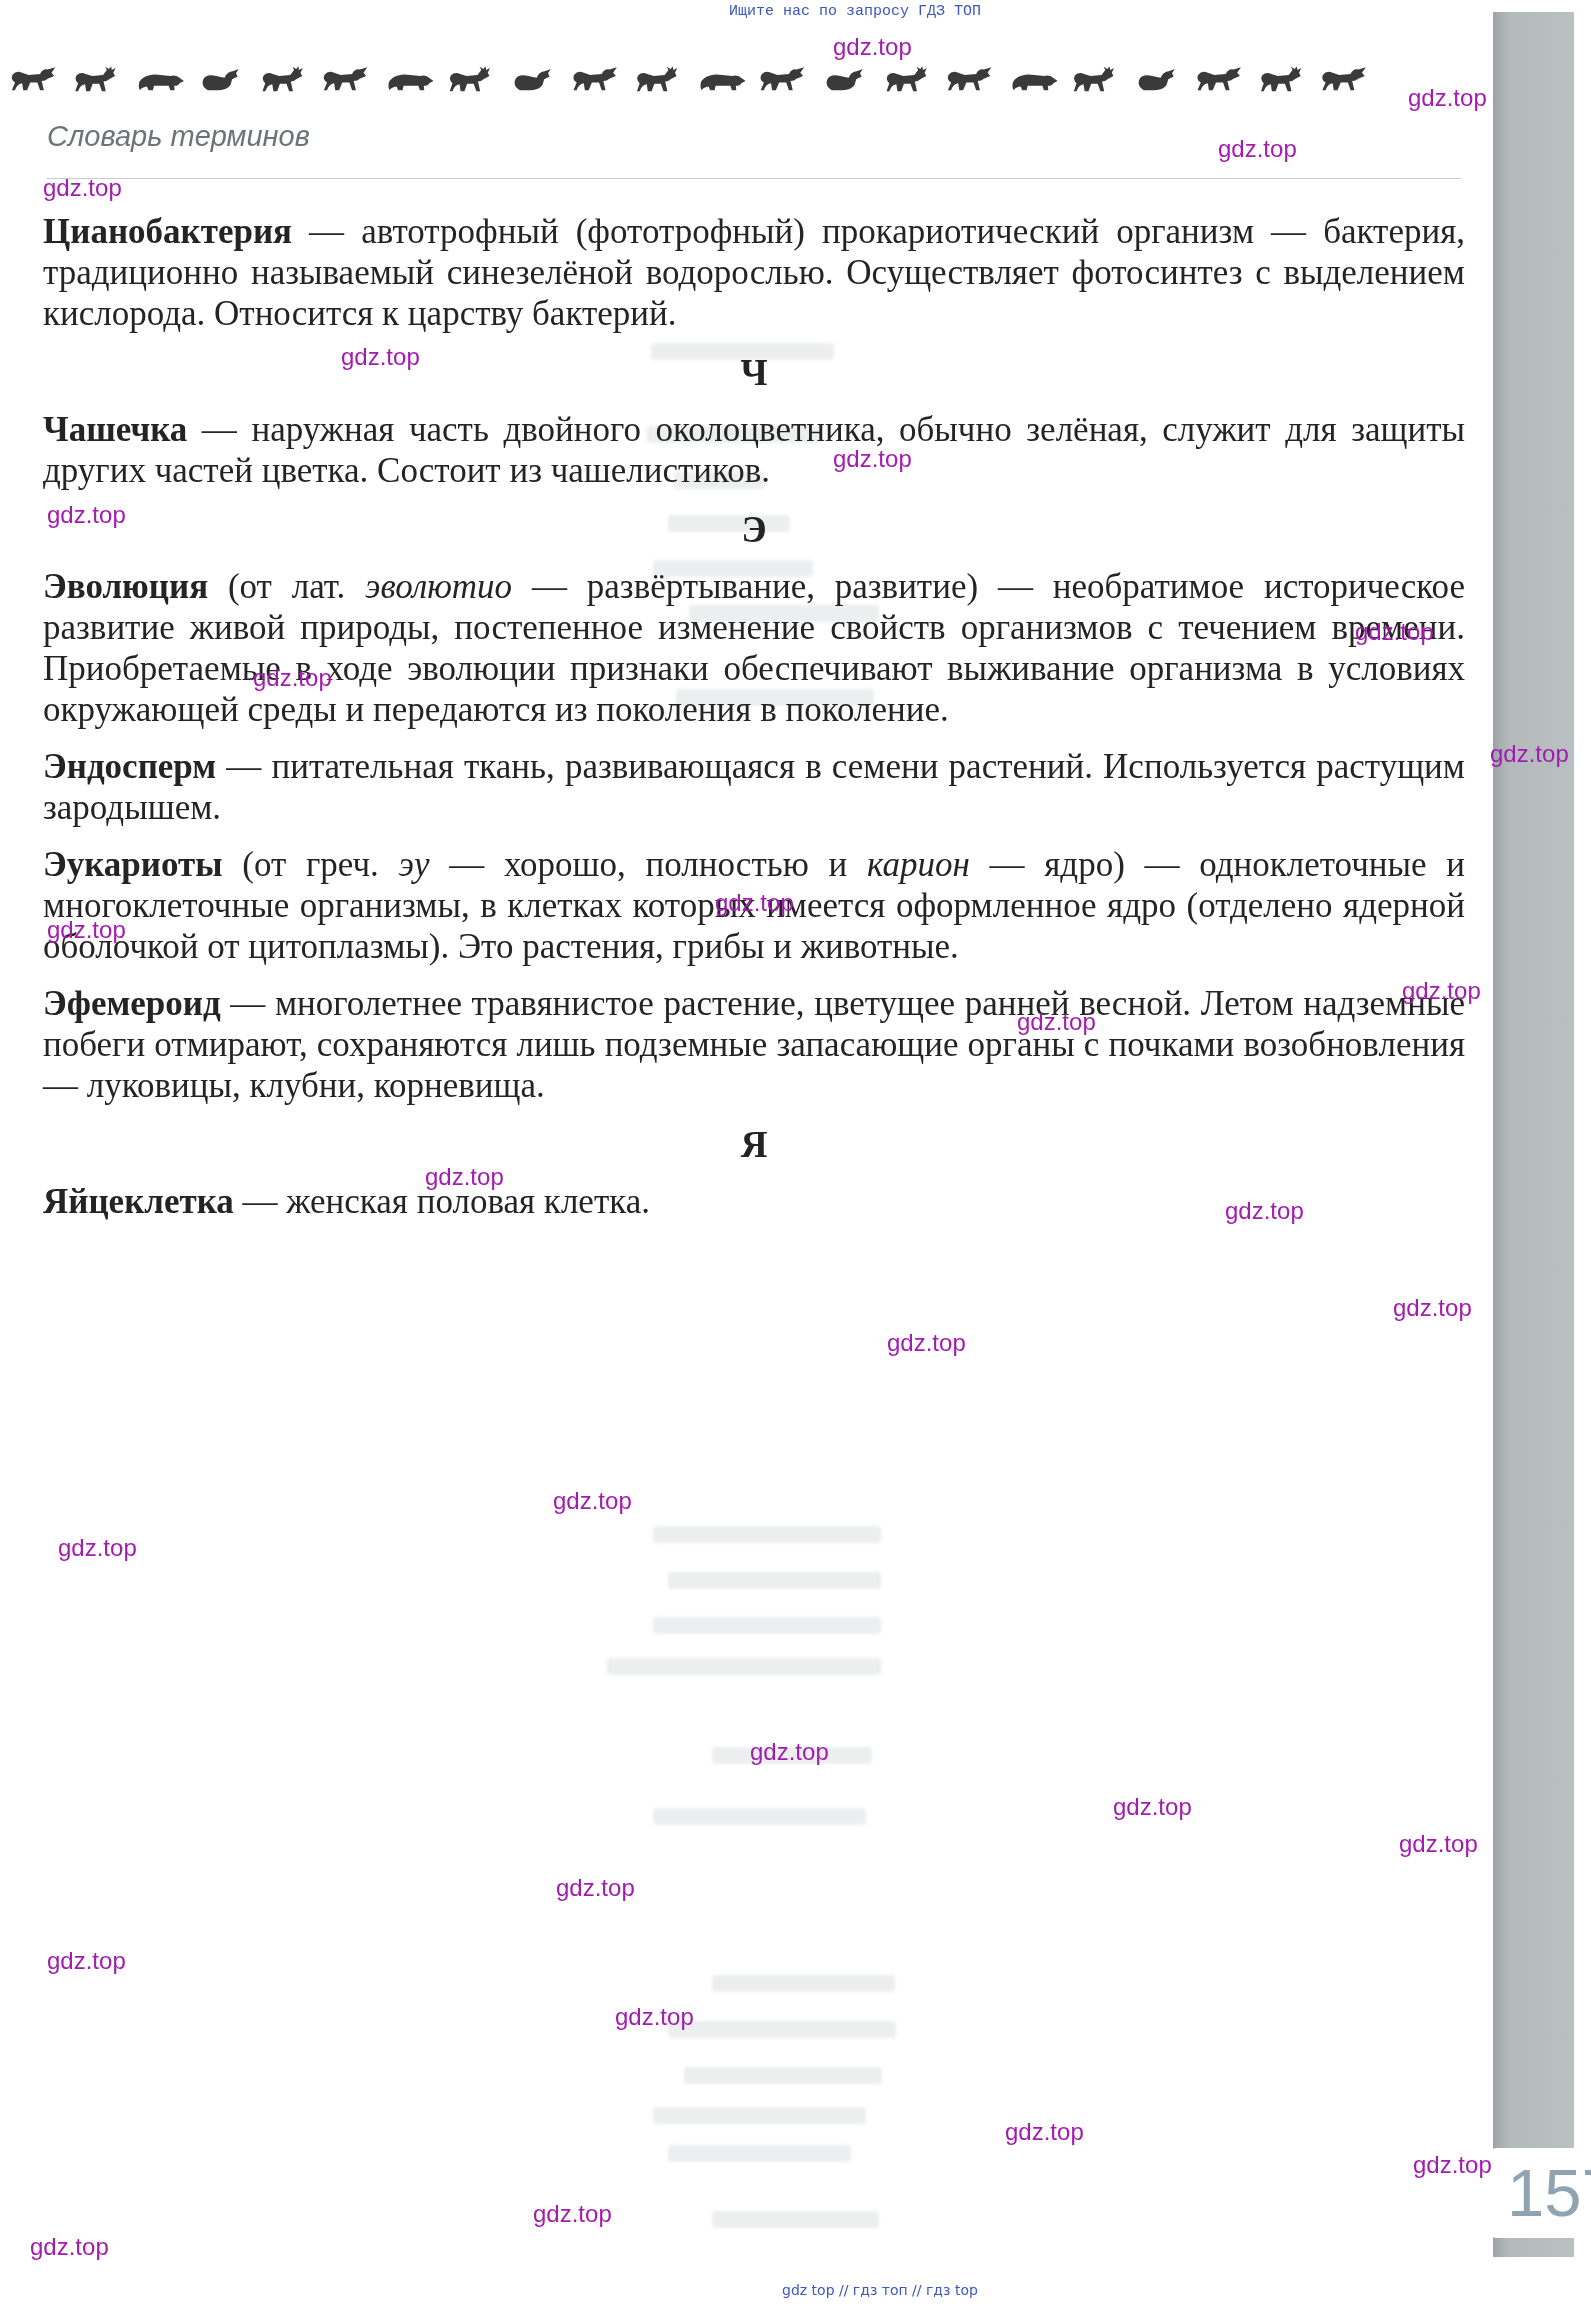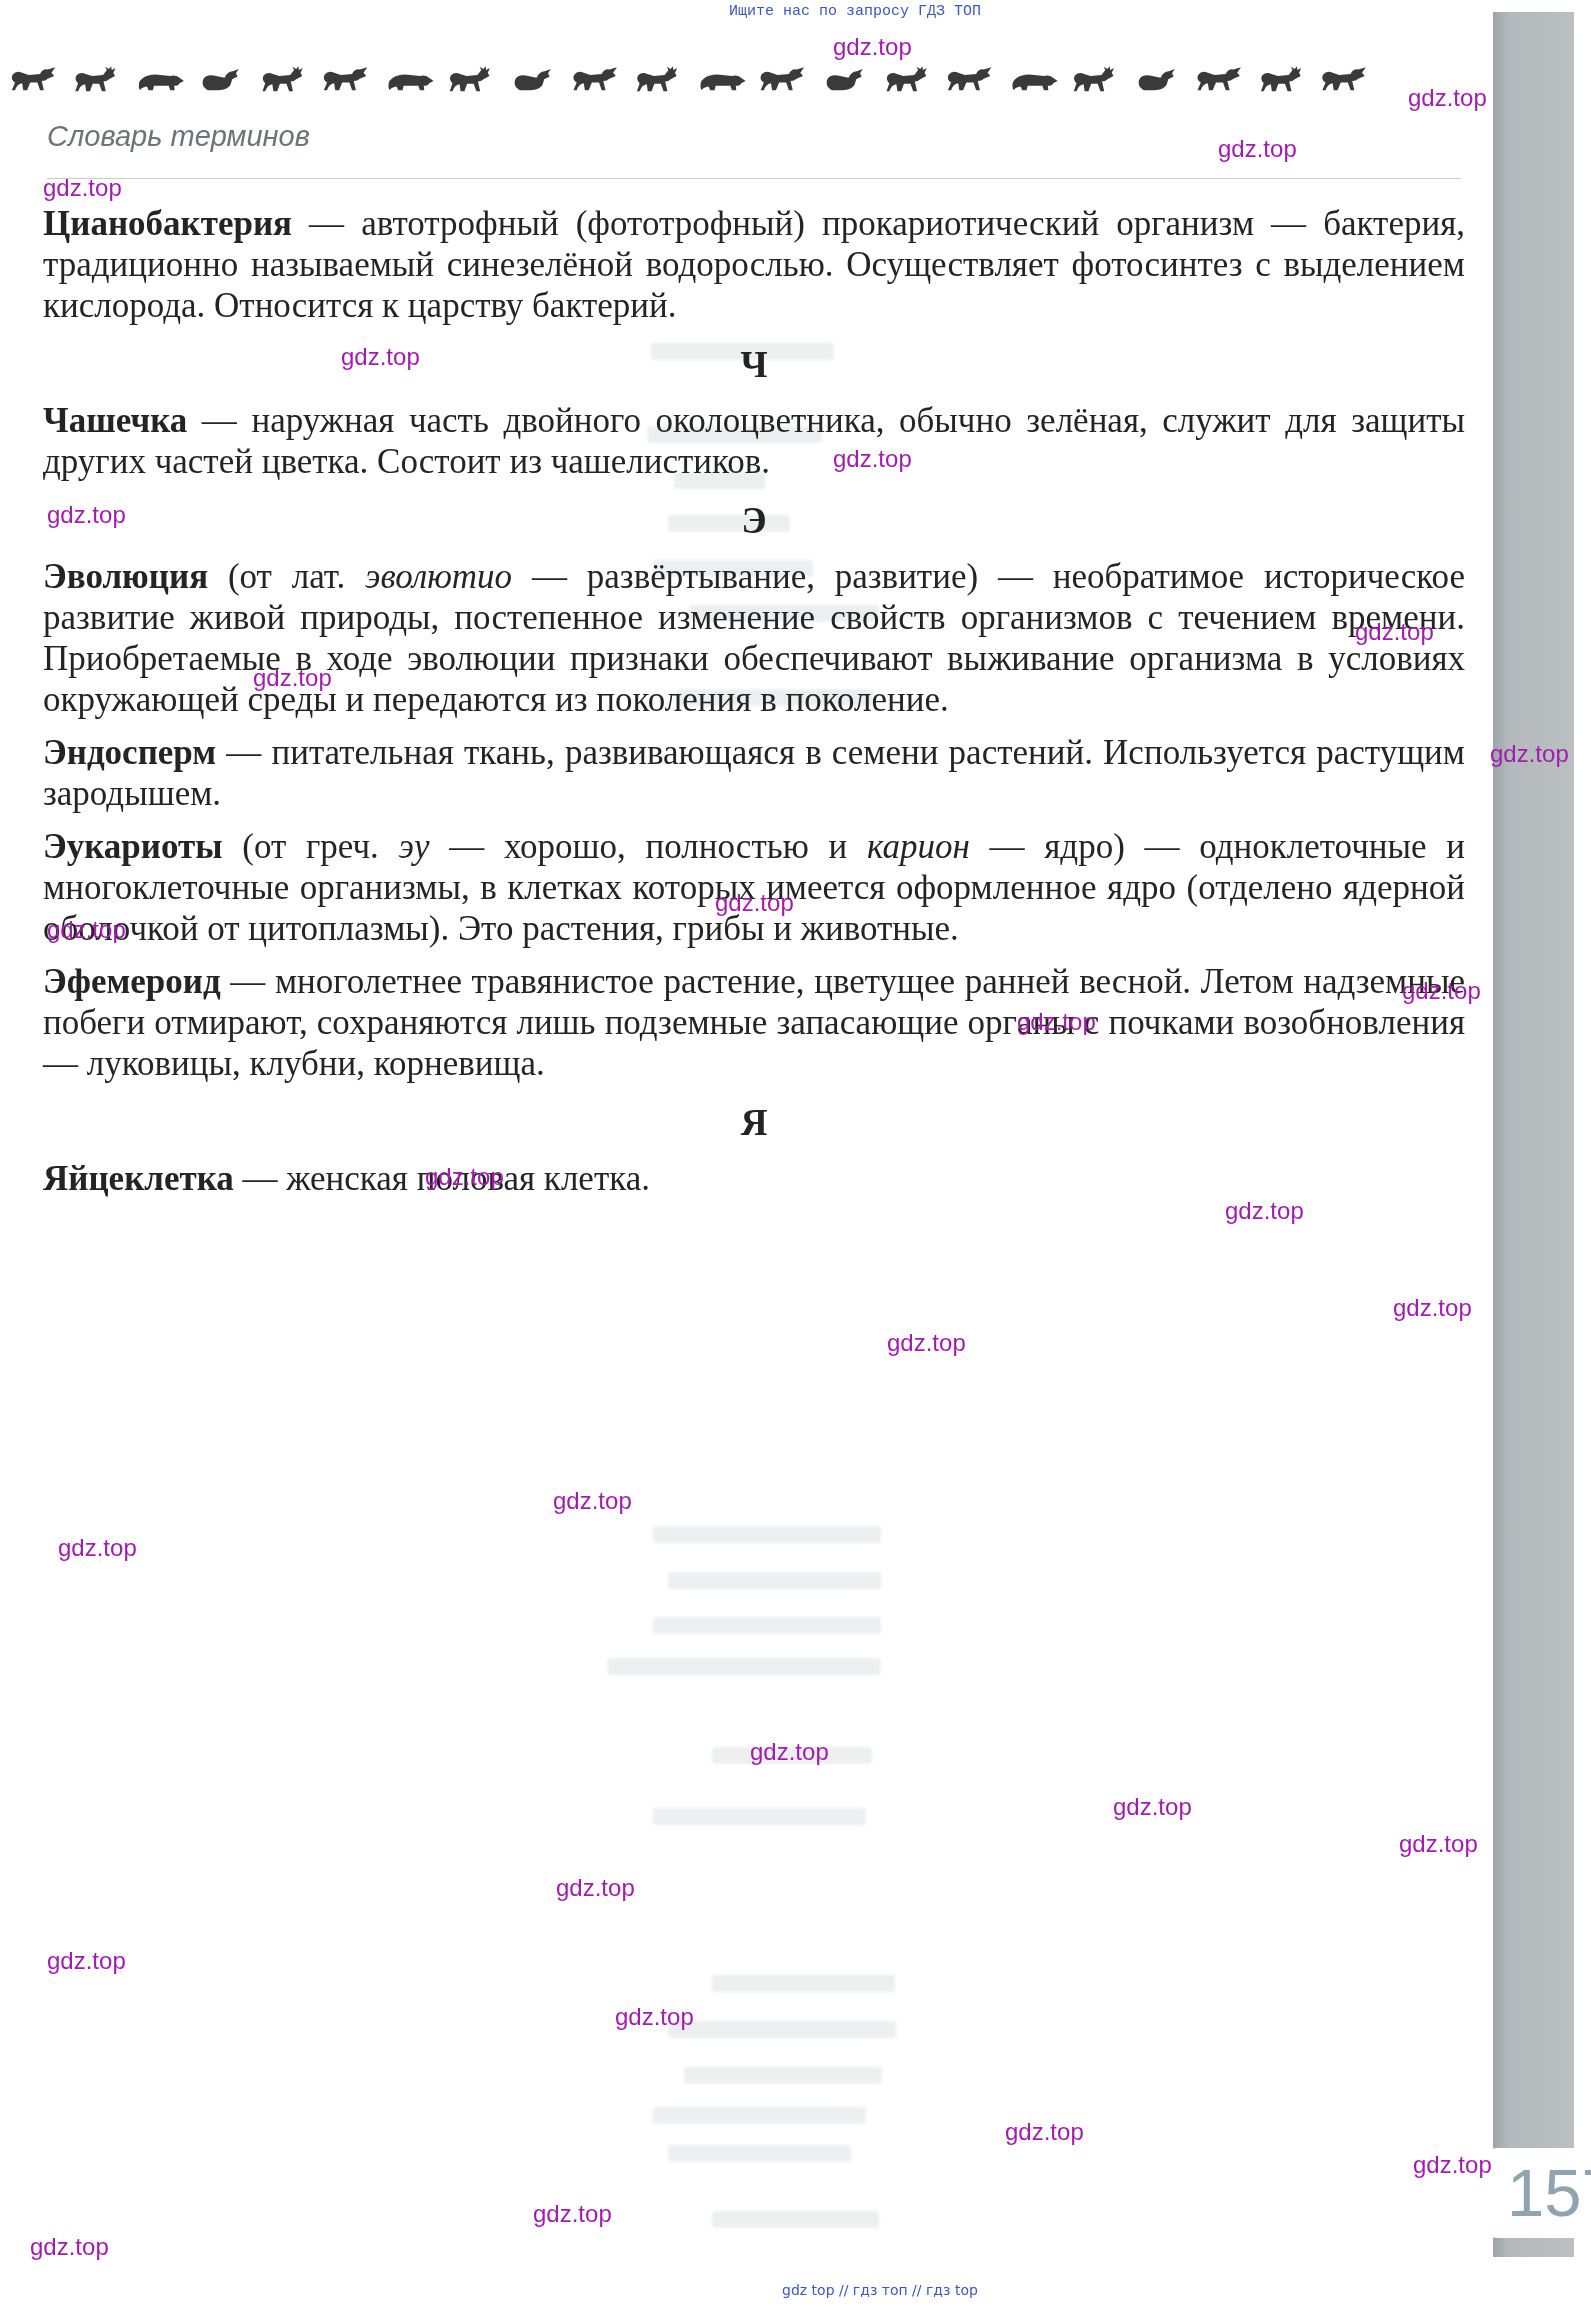--- a/index.html
+++ b/index.html
@@ -21,21 +21,21 @@
     position:absolute;left:47px;top:120px;width:1414px;z-index:2;
     font-family:"Liberation Sans",sans-serif;font-style:italic;
     font-size:29px;color:#6d7478;padding-bottom:25px;
     border-bottom:1.5px solid #c9cdcf;
   }
   
   .glossary{
     position:absolute;left:43px;top:195px;width:1422px;z-index:2;
     text-align:justify;font-size:35px;line-height:41px;color:#242424;
   }
-  .entry{margin:8px 0 12px 0;}
+  .entry{margin:16px 0 12px 0;}
   .entry b{font-weight:bold;}
   .entry i{font-style:italic;}
   .section-letter{text-align:center;font-weight:bold;font-size:37px;margin:18px 0 15px 0;}
   
   .wm-layer{position:absolute;left:0;top:0;width:100%;height:100%;z-index:6;pointer-events:none;}
   .wm{
     position:absolute;white-space:nowrap;
     font-family:Liberation Sans, sans-serif;font-size:24px;color:#a21caf;
   }
   .note{position:absolute;z-index:6;font-family:"DejaVu Sans",sans-serif;color:#3d56c0;white-space:nowrap;}

